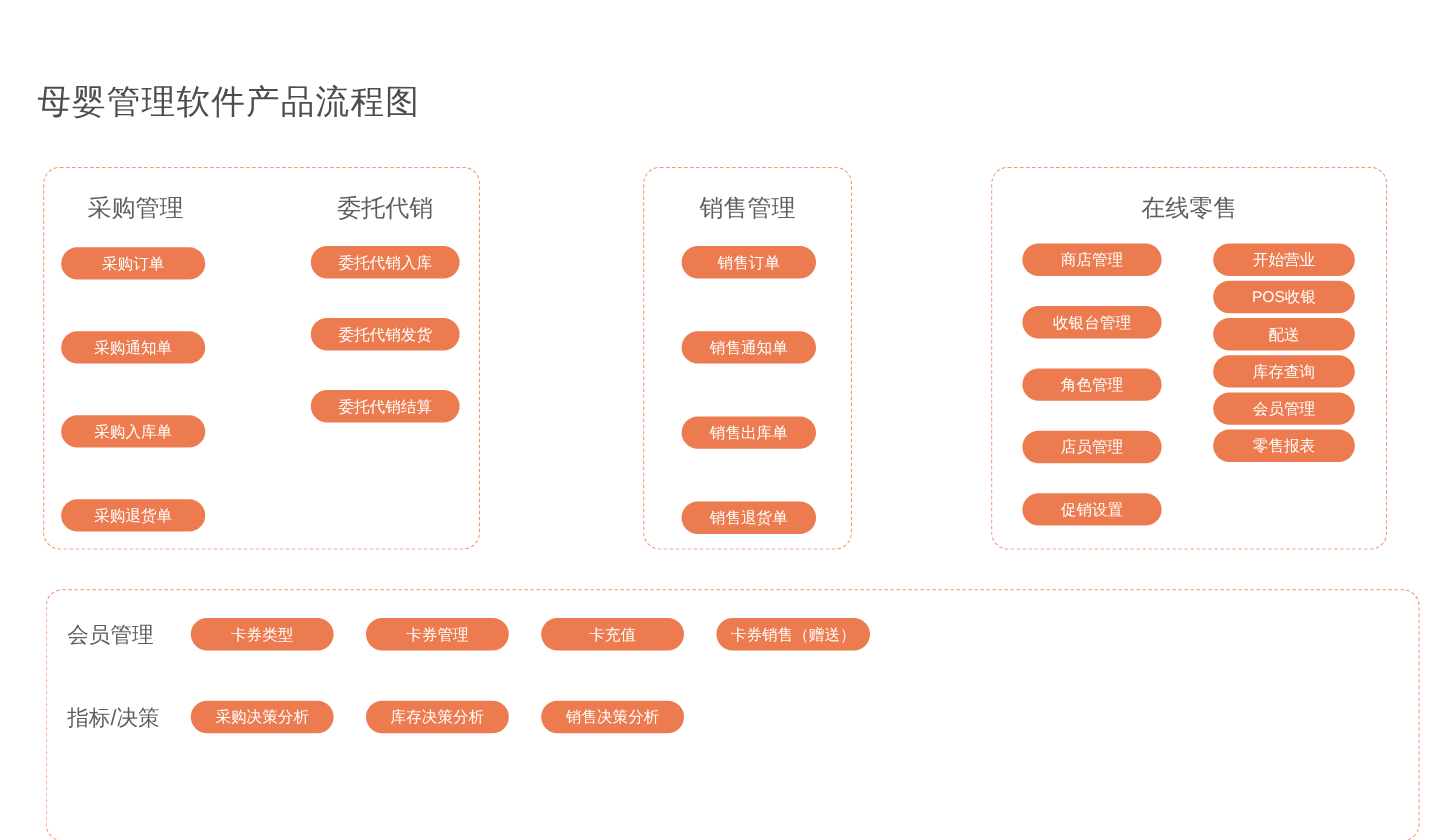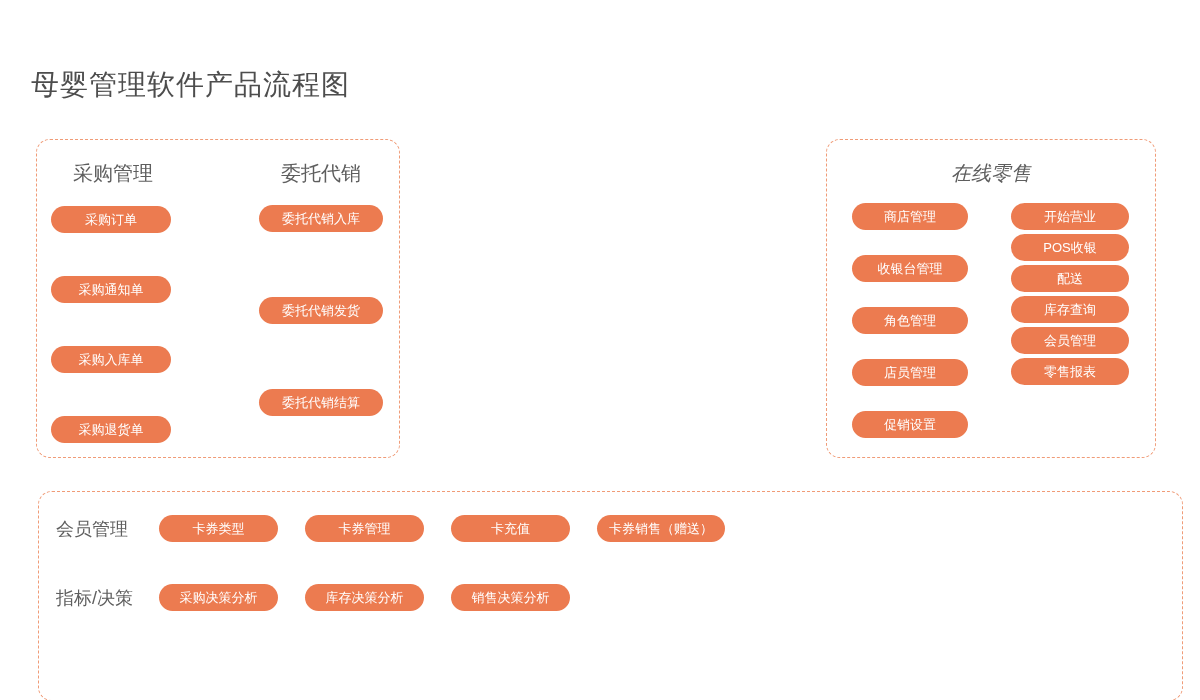--- a/index.html
+++ b/index.html
@@ -27,31 +27,31 @@
   #box-retail{left:826px;top:103px;width:330px;height:319px;}
   #box-platform{left:38px;top:455px;width:1145px;height:210px;}
 
   .col-head{
     position:absolute;text-align:center;font-size:20px;color:var(--heading);
     white-space:nowrap;
   }
   .b1h1{left:-4px;top:20px;width:160px;}
   .b1h2{left:204px;top:20px;width:160px;}
   .b2h{left:0;top:20px;width:100%;}
-  .b3h{left:0;top:20px;width:100%;font-style:italic;}
+  .b3h{left:0;top:20px;width:100%;}
 
   .pill{
     box-sizing:border-box;height:27px;border-radius:14px;background:var(--pill);
     color:#FFFFFF;font-size:13px;display:flex;align-items:center;justify-content:center;
     padding:0 12px;white-space:nowrap;
   }
   .pill-col{position:absolute;display:flex;flex-direction:column;}
   .pill-col .pill{width:100%;}
   .b1c1{left:14px;top:66px;width:120px;gap:43px;}
-  .b1c2{left:222px;top:65px;width:124px;gap:65px;font-family:Liberation Mono, monospace;}
+  .b1c2{left:222px;top:65px;width:124px;gap:33px;font-family:Liberation Mono, monospace;}
   .b2c{left:31px;top:65px;width:112px;gap:44px;}
   .b3c1{left:25px;top:63px;width:116px;gap:25px;}
   .b3c2{left:184px;top:63px;width:118px;gap:4px;}
 
   .prow{position:absolute;left:0;right:0;height:27px;display:flex;align-items:center;}
   .prow1{top:23px;}
   .prow2{top:92px;}
   .prow3{top:160px;}
   .row-label{
     position:absolute;left:17px;font-size:18px;color:var(--heading);white-space:nowrap;
@@ -75,20 +75,29 @@
         <div class="pill">采购入库单</div>
         <div class="pill">采购退货单</div>
       </div>
     <div class="pill-col b1c2">
         <div class="pill">委托代销入库</div>
         <div class="pill">委托代销发货</div>
         <div class="pill">委托代销结算</div>
       </div>
   </section>
 
+  <section class="gbox" id="box-sales">
+    <div class="col-head b2h">销售管理</div>
+    <div class="pill-col b2c">
+        <div class="pill">销售订单</div>
+        <div class="pill">销售通知单</div>
+        <div class="pill">销售出库单</div>
+        <div class="pill">销售退货单</div>
+      </div>
+  </section>
 
   <section class="gbox" id="box-retail">
     <div class="col-head b3h">在线零售</div>
     <div class="pill-col b3c1">
         <div class="pill">商店管理</div>
         <div class="pill">收银台管理</div>
         <div class="pill">角色管理</div>
         <div class="pill">店员管理</div>
         <div class="pill">促销设置</div>
       </div>

